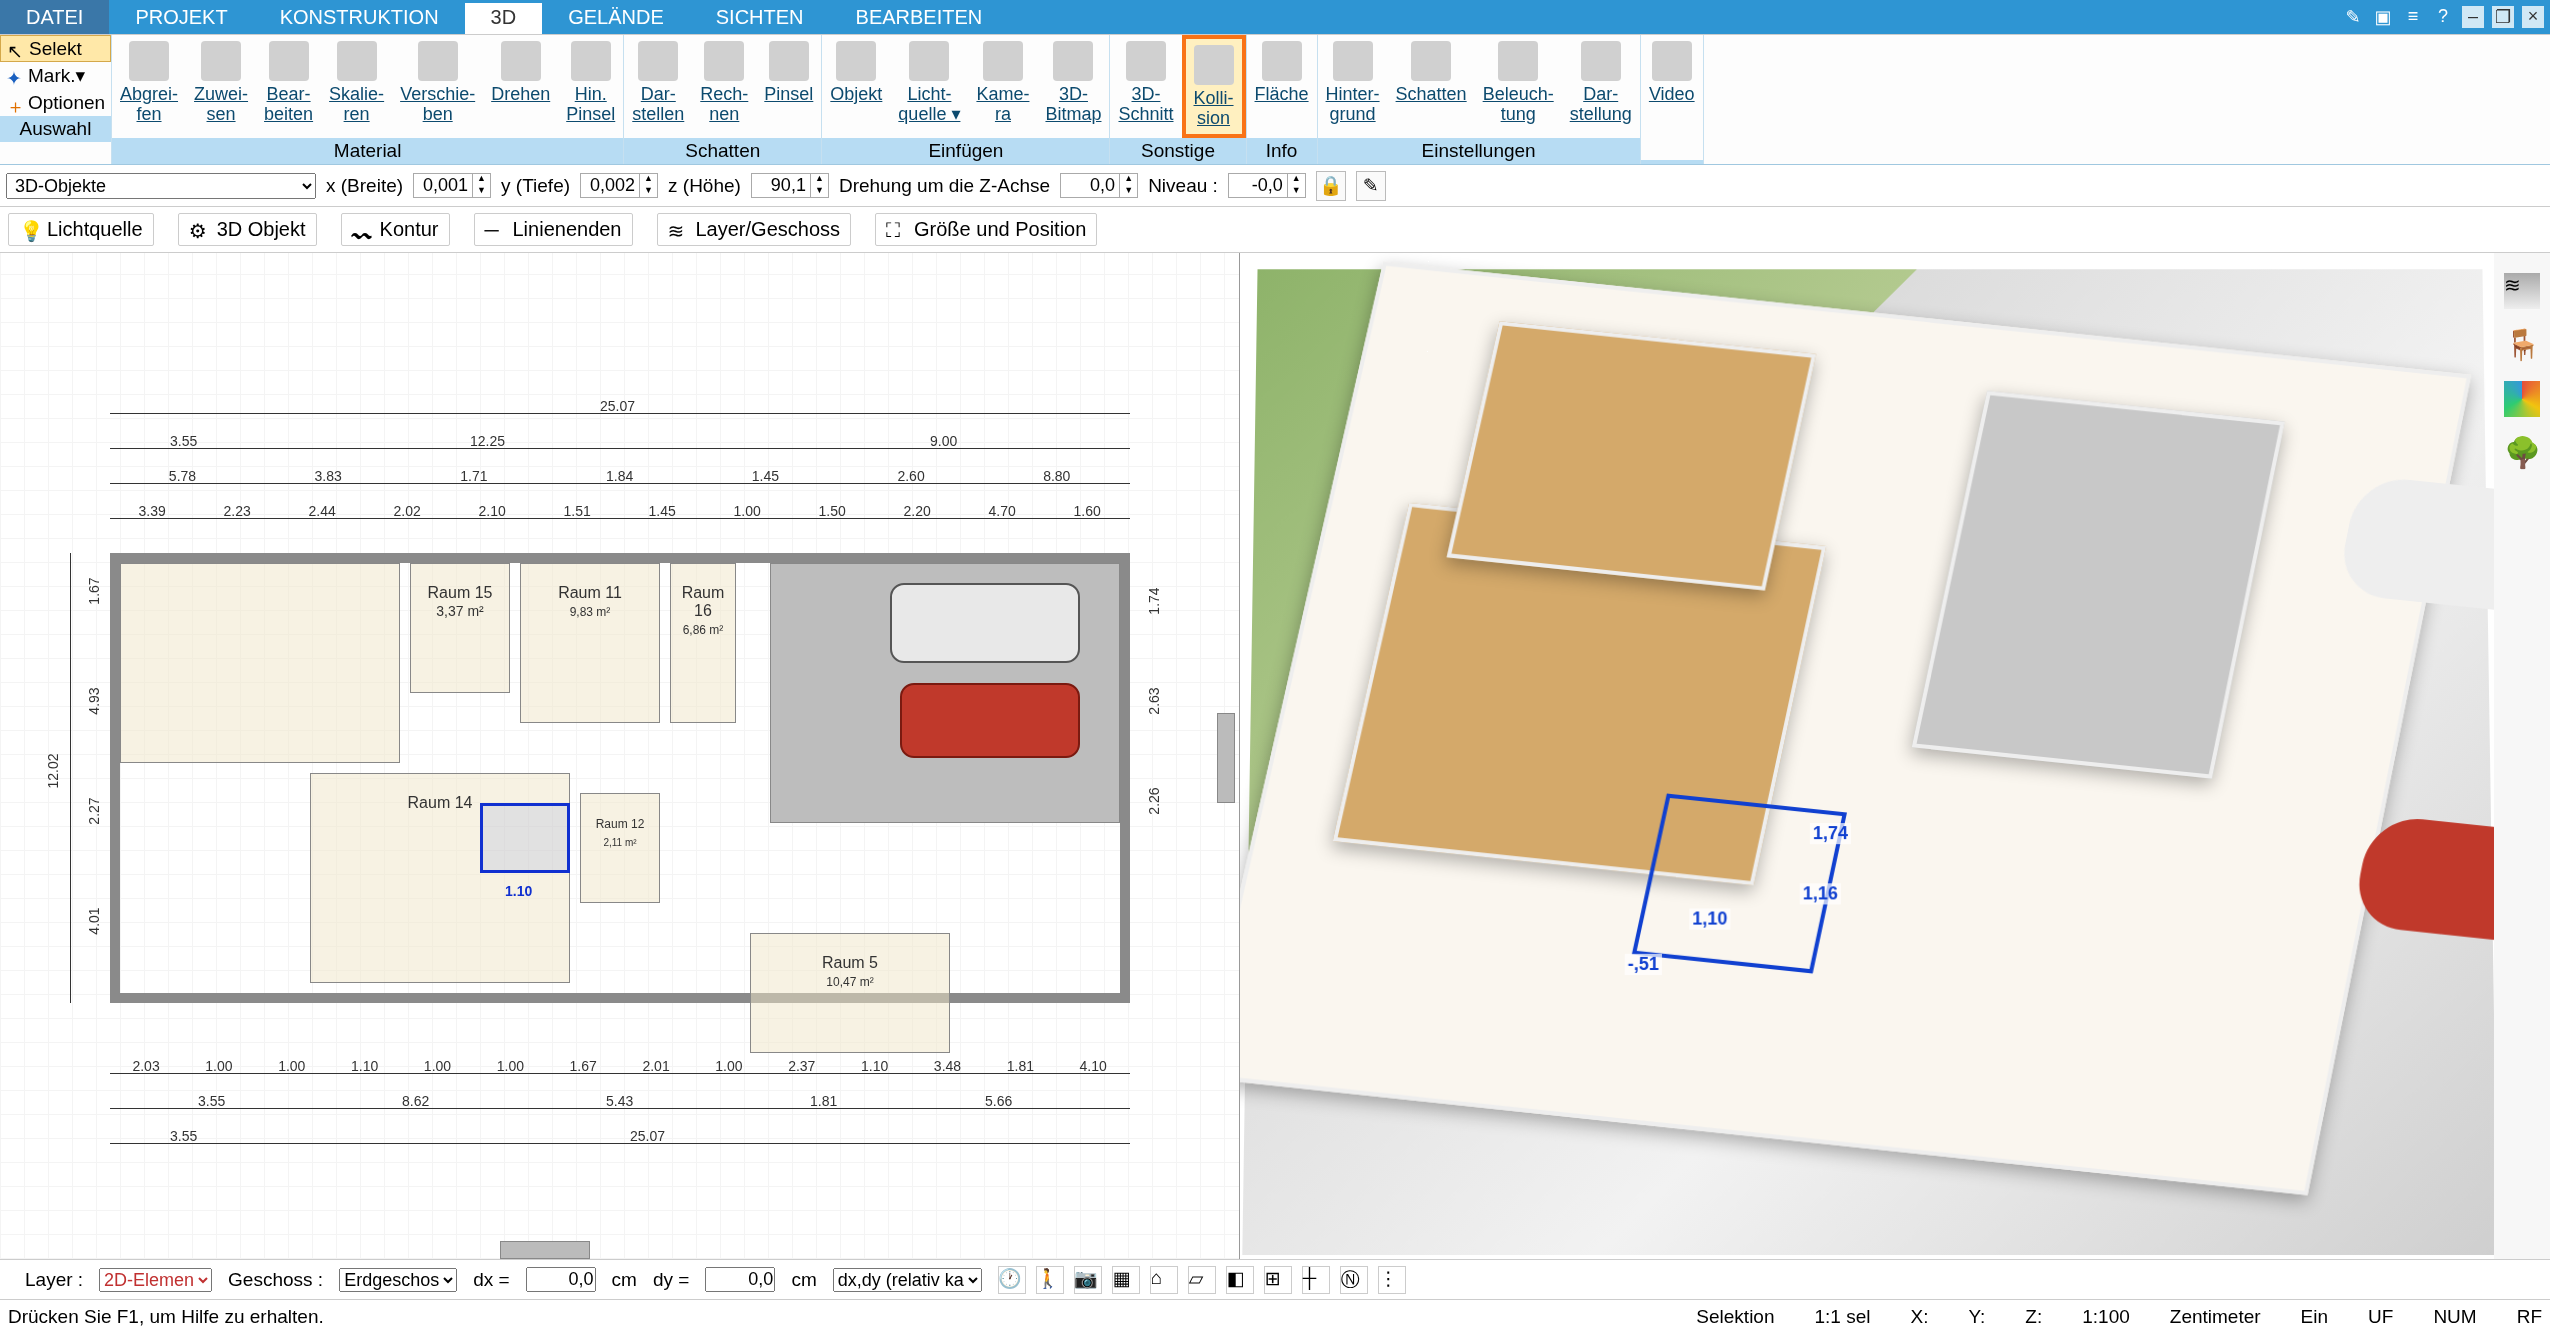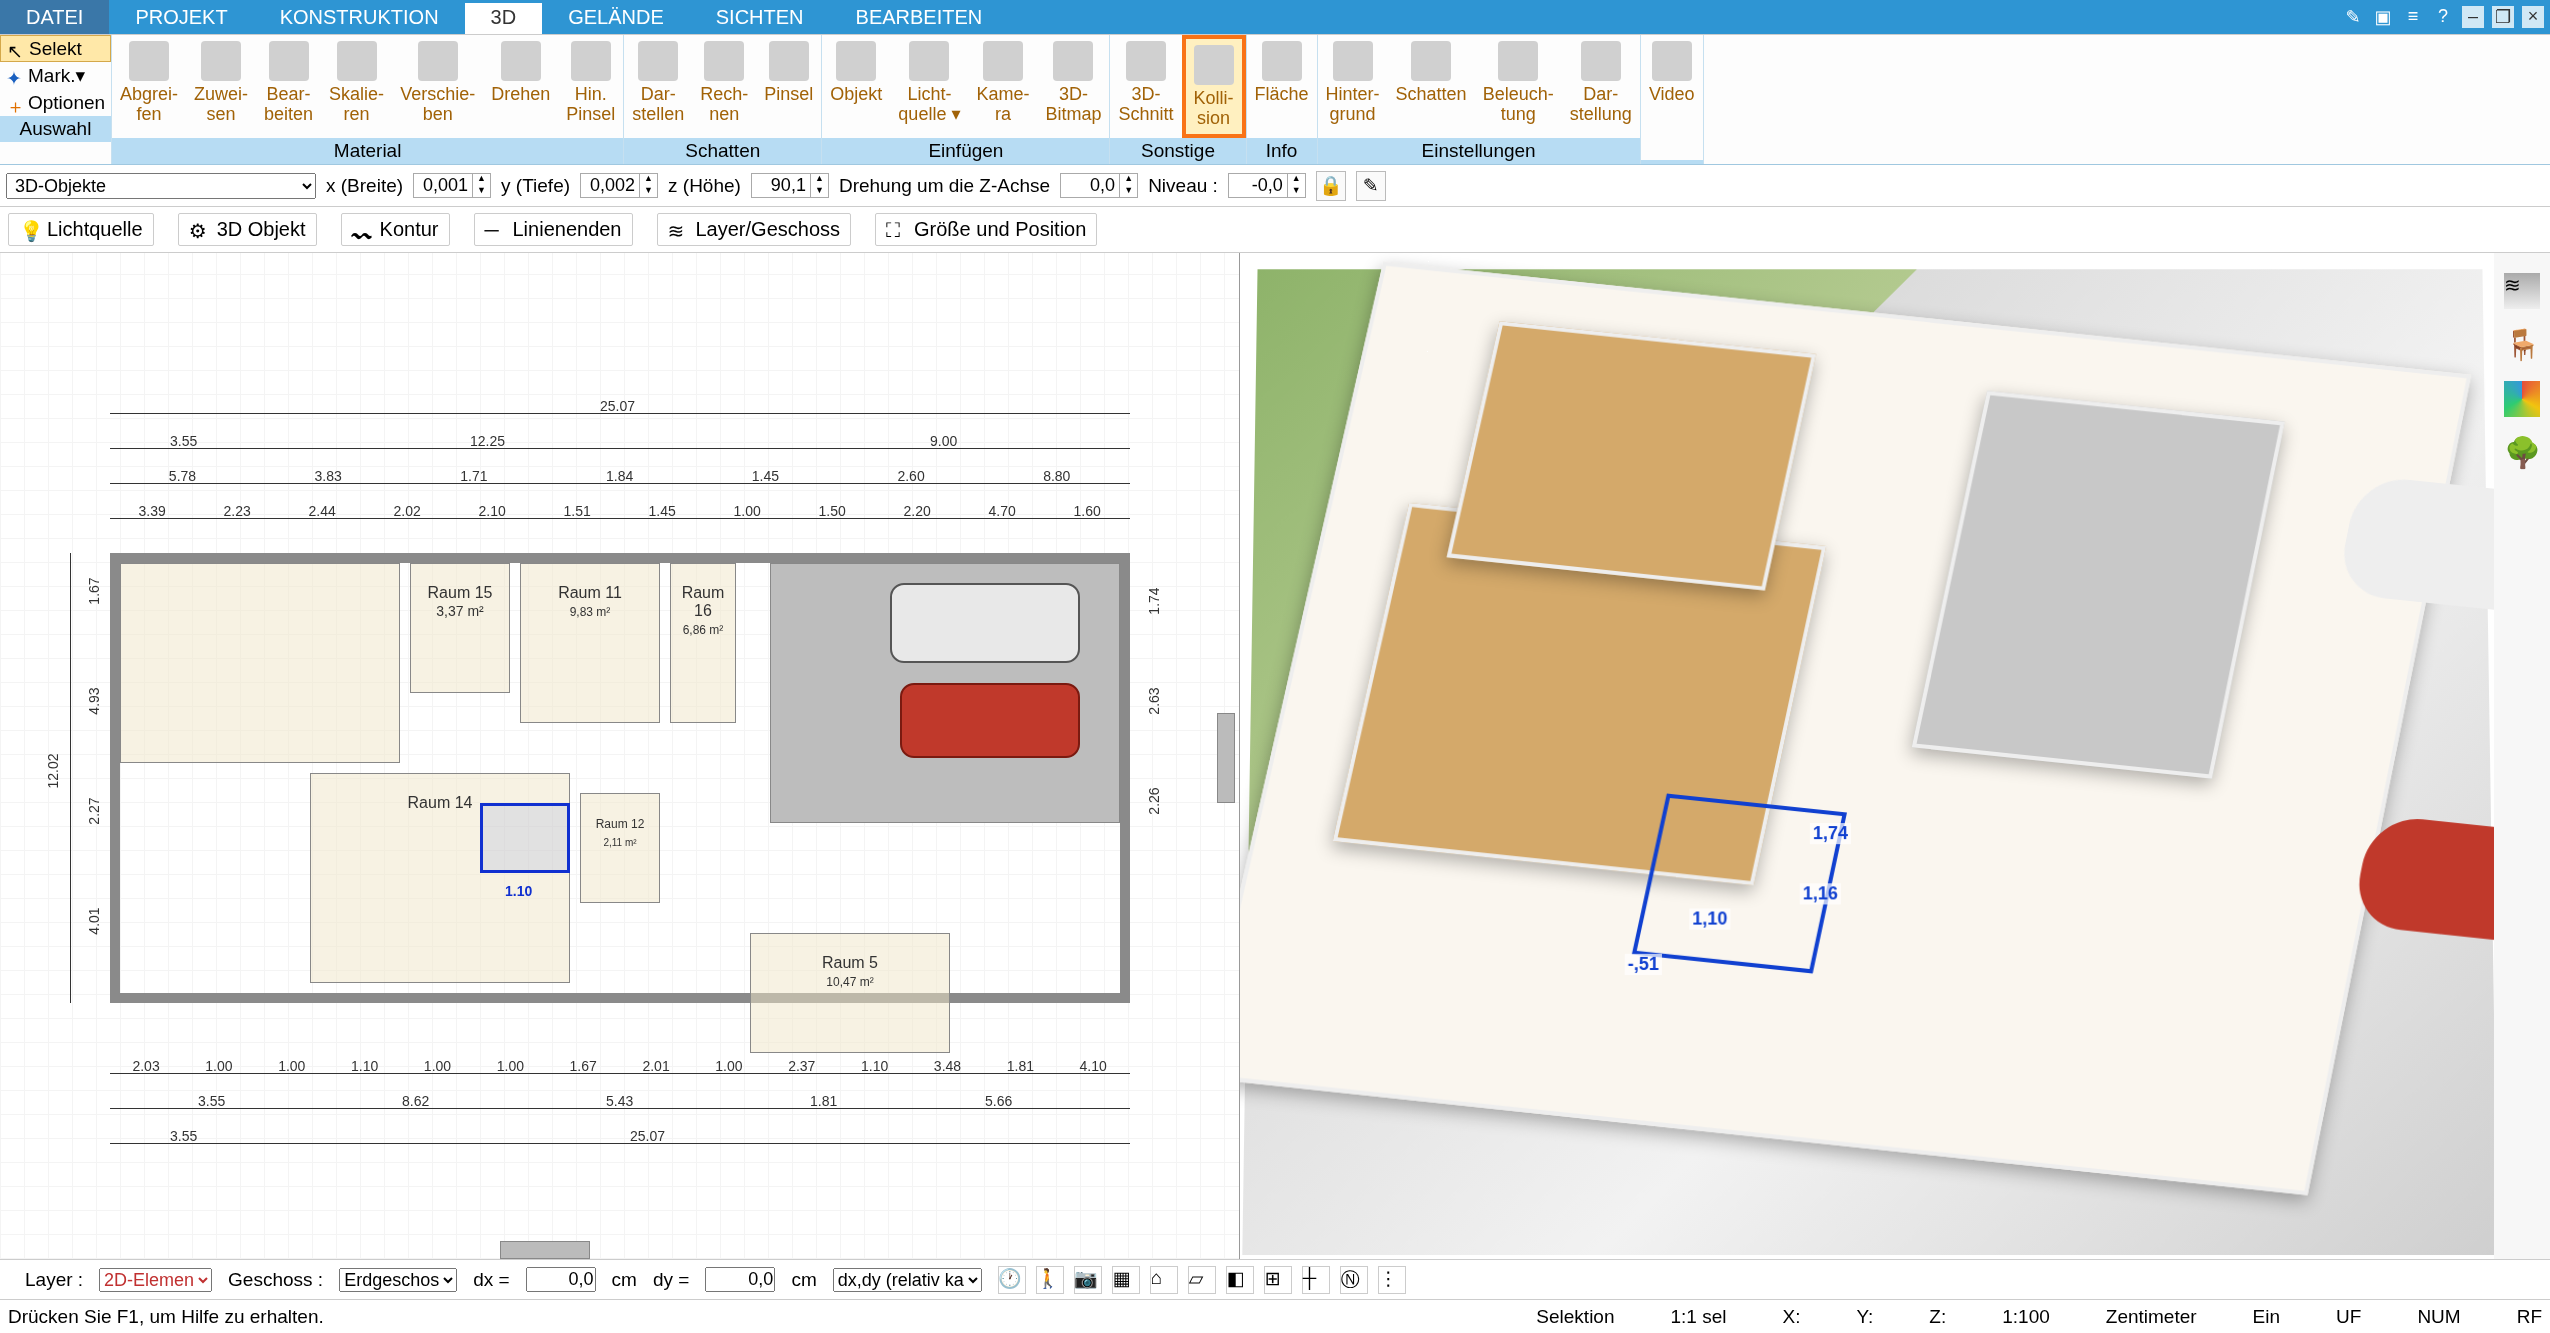--- a/index.html
+++ b/index.html
@@ -19,21 +19,21 @@
 .selcol { display:flex; flex-direction:column; width:112px; }
 .selbtn { height:27px; display:flex; align-items:center; padding:0 6px; font-size:19px; }
 .selbtn.sel { background:#ffe8a8; border:1px solid #d4a84a; }
 .selbtn .ico { width:18px; height:18px; margin-right:4px; display:inline-block; }
 .grouplabel { background:#b7dcf3; text-align:center; font-size:19px; padding:2px 0; }
 .group { display:flex; flex-direction:column; border-right:1px solid #c6e0f0; }
 .grouprow { display:flex; flex:1; }
 .rbtn { display:flex; flex-direction:column; align-items:center; justify-content:flex-start; padding:6px 8px 2px; min-width:62px; cursor:pointer; }
 .rbtn.active { background:#fff0c0; border:4px solid #f97316; }
 .rbtn .ricon { width:40px; height:40px; background:#d0d0d0; border-radius:4px; margin-bottom:4px; }
-.rbtn .rlabel { font-size:18px; text-align:center; line-height:1.1; color:#a16207; }
+.rbtn .rlabel { font-size:18px; text-align:center; line-height:1.1; color:#0c4a6e;text-decoration:underline; }
 
 
 .parambar { display:flex; align-items:center; height:42px; background:#fff; border-bottom:1px solid #ccc; padding:0 6px; gap:10px; font-size:19px; }
 .parambar select, .parambar input { font-size:18px; padding:1px 4px; }
 .numbox { display:inline-flex; border:1px solid #aaa; }
 .numbox input { width:58px; border:none; text-align:right; padding-right:4px; }
 .spin { display:flex; flex-direction:column; width:18px; }
 .spin div { height:50%; border-left:1px solid #aaa; font-size:9px; text-align:center; line-height:9px; cursor:pointer; }
 .iconbtn { width:30px; height:30px; border:1px solid #bbb; background:#fafafa; display:inline-flex; align-items:center; justify-content:center; cursor:pointer; }
 
@@ -69,21 +69,21 @@
 .sel3dlbl { position:absolute; font-size:18px; color:#1040d0; font-weight:bold; background:rgba(255,255,255,0.7); padding:0 3px; }
 .sidebar3d { position:absolute; right:0; top:0; width:56px; background:#f7f7f7; height:100%; display:flex; flex-direction:column; align-items:center; gap:18px; padding-top:20px; }
 .sidebar3d div { width:36px; height:36px; }
 
 
 .bottombar { display:flex; align-items:center; height:40px; background:#fff; border-top:1px solid #ccc; padding:0 25px; gap:16px; font-size:19px; }
 .bottombar select, .bottombar input { font-size:18px; }
 .btmicons { display:flex; gap:10px; }
 .btmicons span { width:28px; height:28px; border:1px solid #ccc; display:inline-block; }
 
-.statusbar { display:flex; align-items:center; height:34px; background:#fff; border-top:1px solid #ccc; padding:0 8px; font-size:19px; gap:56px; }
+.statusbar { display:flex; align-items:center; height:34px; background:#fff; border-top:1px solid #ccc; padding:0 8px; font-size:19px; gap:40px; }
 .statusbar .sp { flex:1; }
 
 
 .ic-pencil { background:#f0c040; }
 .ic-cube { background:#8ac; }
 .ic-sun { background:#ffd060; border-radius:50%; }
 .ic-tree { background:#3a7a3a; border-radius:50% 50% 50% 50%; }
 .ic-video { background:#222; border-radius:50%; }
 .ic-person { background:#e0a060; }
 </style>

